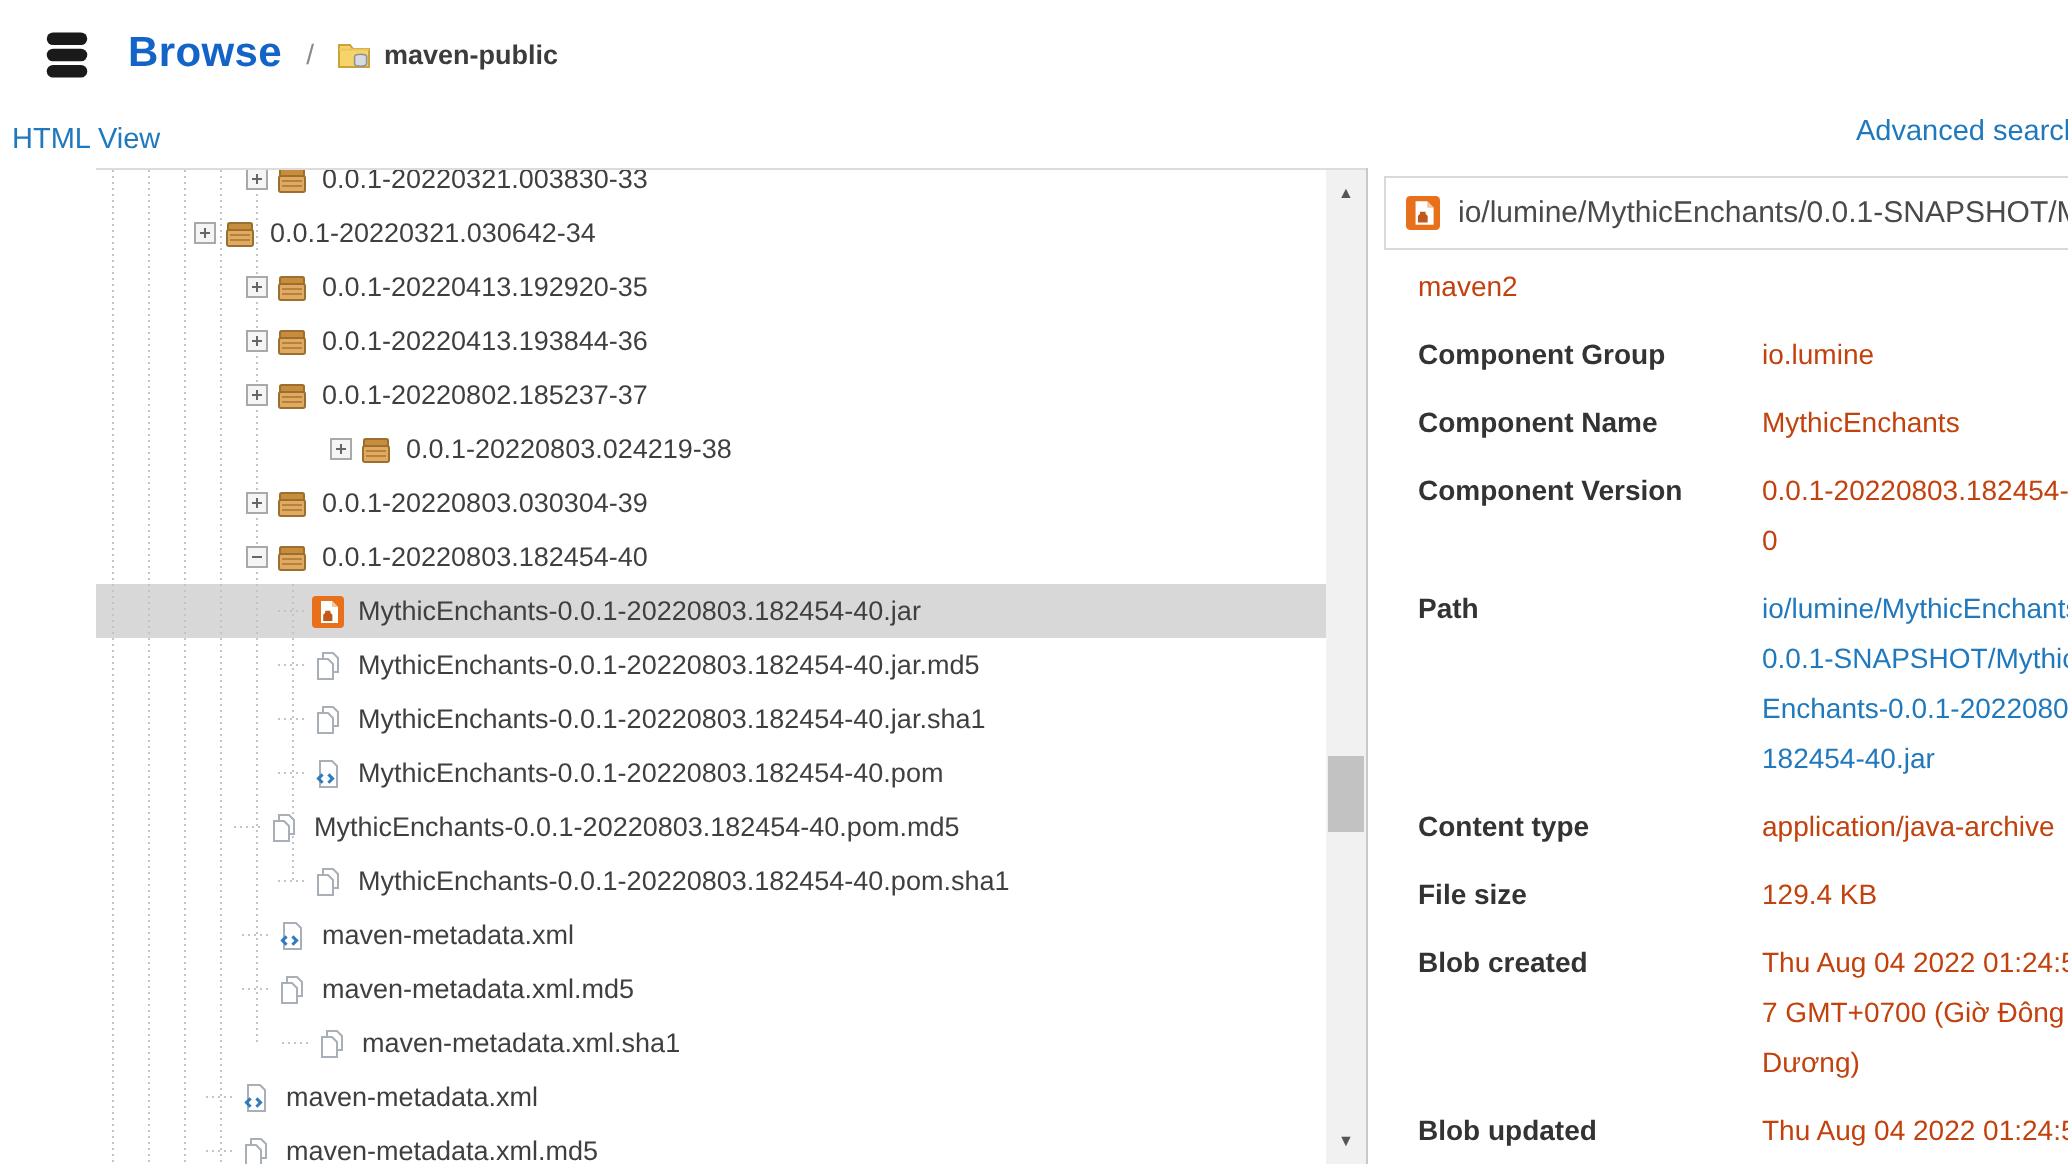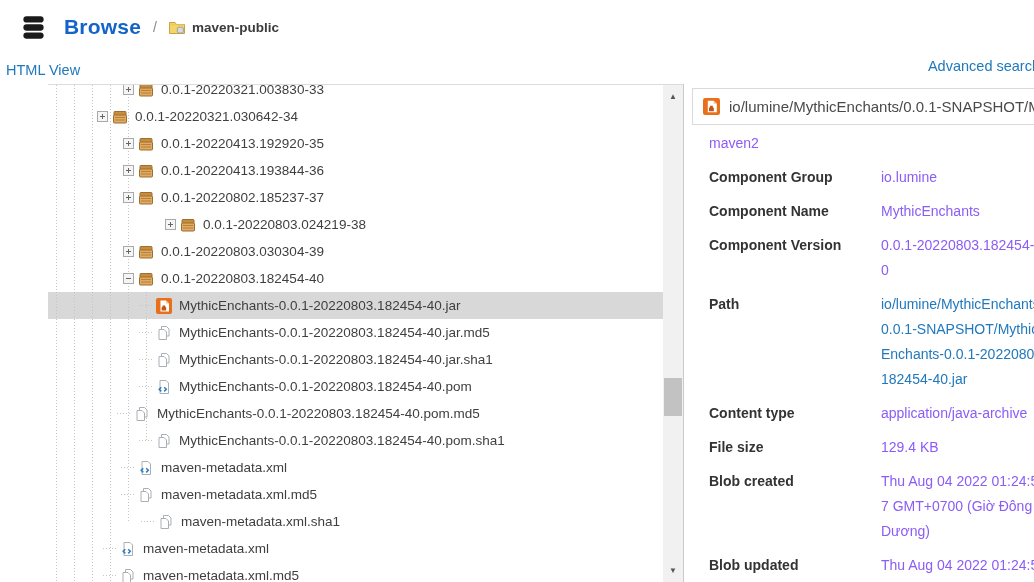--- a/index.html
+++ b/index.html
@@ -47,21 +47,21 @@
   .splitter{position:absolute;left:635px;top:0;width:1px;height:498px;background:#c9c9c9;}
   
   .detail-panel{position:absolute;left:644px;top:4px;width:400px;height:494px;}
   .detail-header{box-sizing:border-box;width:400px;height:37px;border:1px solid #d9d9d9;
     display:flex;align-items:center;padding:0 10px;overflow:hidden;white-space:nowrap;background:#fff;}
   .dh-icon{width:17px;height:17px;flex:0 0 17px;margin-right:9px;line-height:0;}
   .dh-text{font-size:15px;color:#4a4a4a;}
   .detail-rows{padding:6px 0 0 17px;}
   .detail-row{display:flex;margin-bottom:9px;}
   .d-label{width:172px;flex:0 0 172px;font-size:14px;font-weight:bold;color:#333;line-height:25px;}
-  .d-value{width:165px;font-size:14px;color:#8b5cf6;line-height:25px;word-break:break-all;}
+  .d-value{width:165px;font-size:14px;color:#c2410c;line-height:25px;word-break:break-all;}
   .d-value.link{color:#2079bd;cursor:pointer;}
 </style>
 </head>
 <body>
 
 <div class="app-header">
   <span class="db-icon">
     <svg width="27" height="27" viewBox="0 0 24 24" fill="#1a1a1a">
       <rect x="3" y="2" width="18" height="5.6" rx="2.8"></rect>
       <rect x="3" y="9.2" width="18" height="5.6" rx="2.8"></rect>

